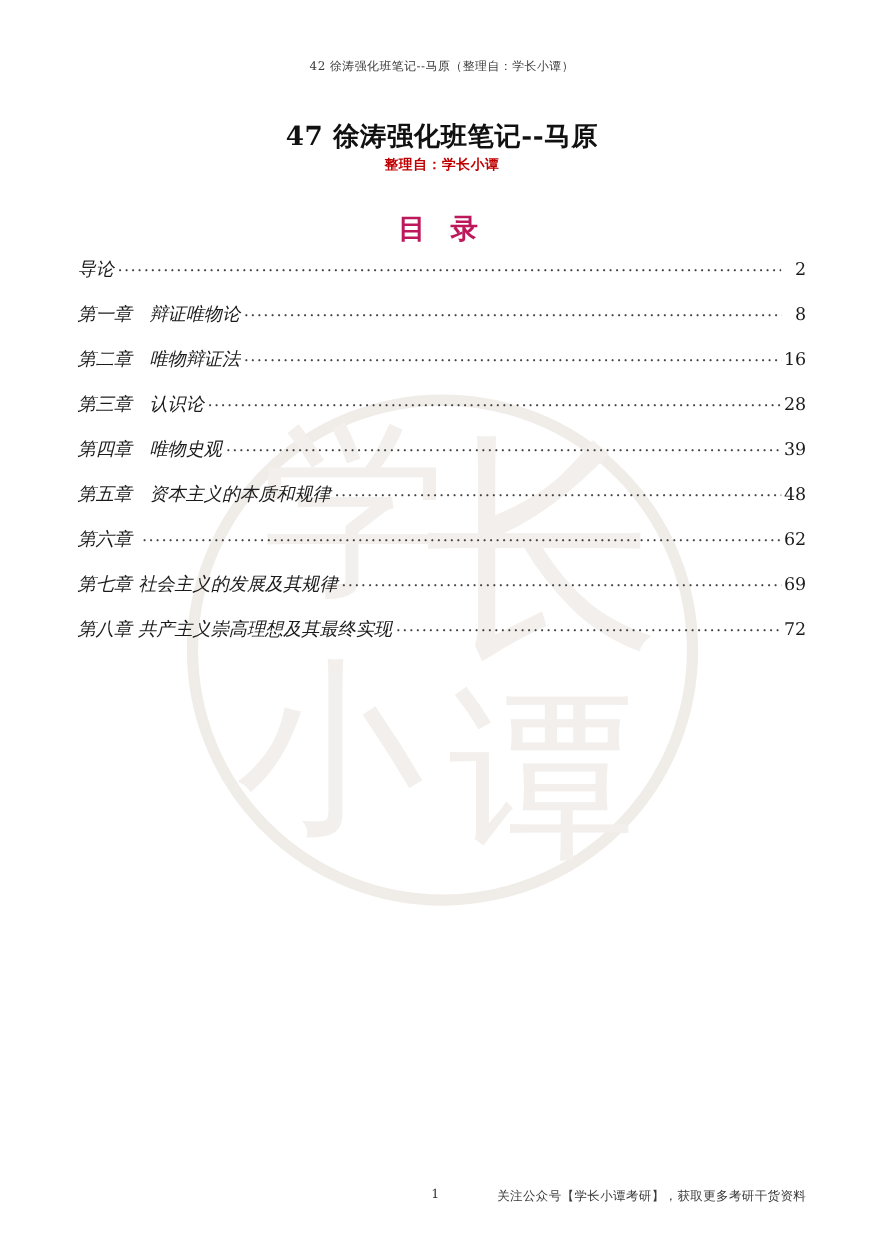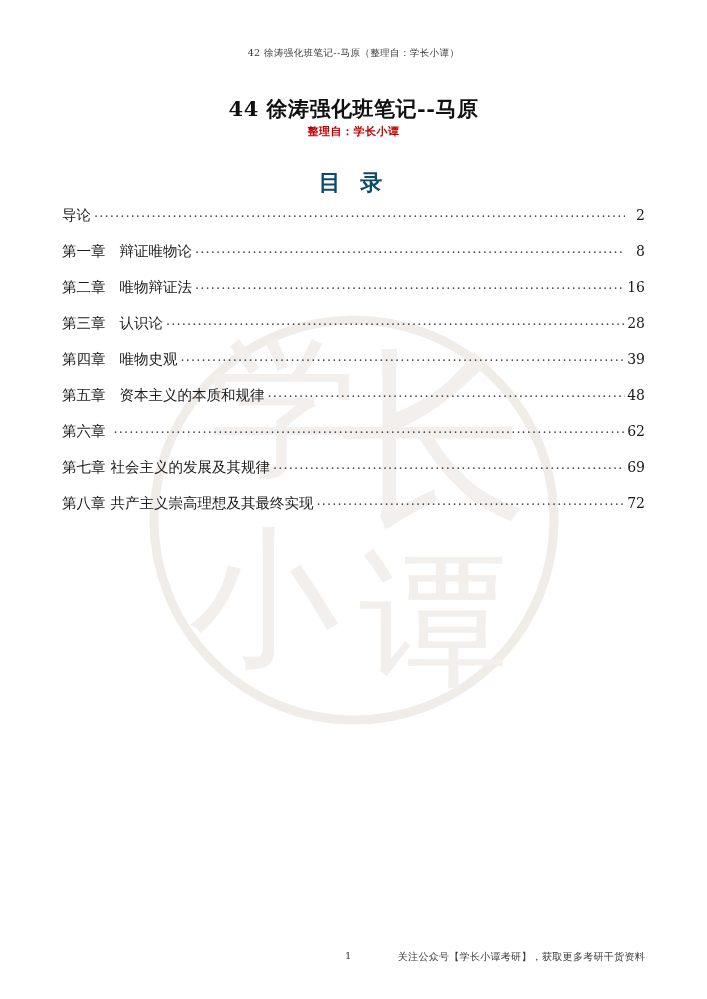--- a/index.html
+++ b/index.html
@@ -77,21 +77,21 @@
   }
 
   .toc-heading {
     position: absolute;
     top: 168px;
     left: 0;
     width: 707px;
     text-align: center;
     font-size: 22px;
     font-weight: bold;
-    color: #0c4a6e;
+    color: #be185d;
     letter-spacing: 6px;
     z-index: 2;
   }
 
   
   .toc {
     position: absolute;
     top: 206px;
     left: 62px;
     width: 583px;
@@ -103,20 +103,21 @@
     width: 100%;
     height: 36px;
     font-size: 14.5px;
     color: #1b1b1b;
     white-space: nowrap;
   }
   .toc-label {
     display: flex;
     align-items: flex-start;
     flex: 0 0 auto;
+    font-style: italic;
   }
   .toc-chapter {
     display: inline-block;
   }
   .toc-gap {
     display: inline-block;
     width: 14px;
   }
   .toc-gap.narrow { width: 5px; }
   .toc-gap.none { width: 0px; }
@@ -178,21 +179,21 @@
       <circle cx="220" cy="220" r="200" fill="none" stroke="#f0ece8" stroke-width="9"></circle>
       <text x="150" y="160" font-family="DejaVu Serif, serif" font-size="150" fill="#f2efec" text-anchor="middle">学</text>
       <text x="300" y="205" font-family="DejaVu Serif, serif" font-size="190" fill="#f2efec" text-anchor="middle">长</text>
       <text x="130" y="350" font-family="DejaVu Serif, serif" font-size="150" fill="#f2efec" text-anchor="middle">小</text>
       <text x="300" y="370" font-family="DejaVu Serif, serif" font-size="150" fill="#f2efec" text-anchor="middle">谭</text>
     </svg>
   </div>
 
   <div class="running-head">42 徐涛强化班笔记--马原（整理自：学长小谭）</div>
 
-  <div class="doc-title">44 徐涛强化班笔记--马原</div>
+  <div class="doc-title">47 徐涛强化班笔记--马原</div>
   <div class="doc-subtitle">整理自：学长小谭</div>
   <div class="toc-heading">目 录</div>
 
   <div class="toc" id="toc-list">
       <div class="toc-row">
         <span class="toc-label">
           <span class="toc-chapter">导论</span>
           <span class="toc-gap none"></span>
         </span>
         <span class="toc-dots">............................................................................................................................................................</span>

